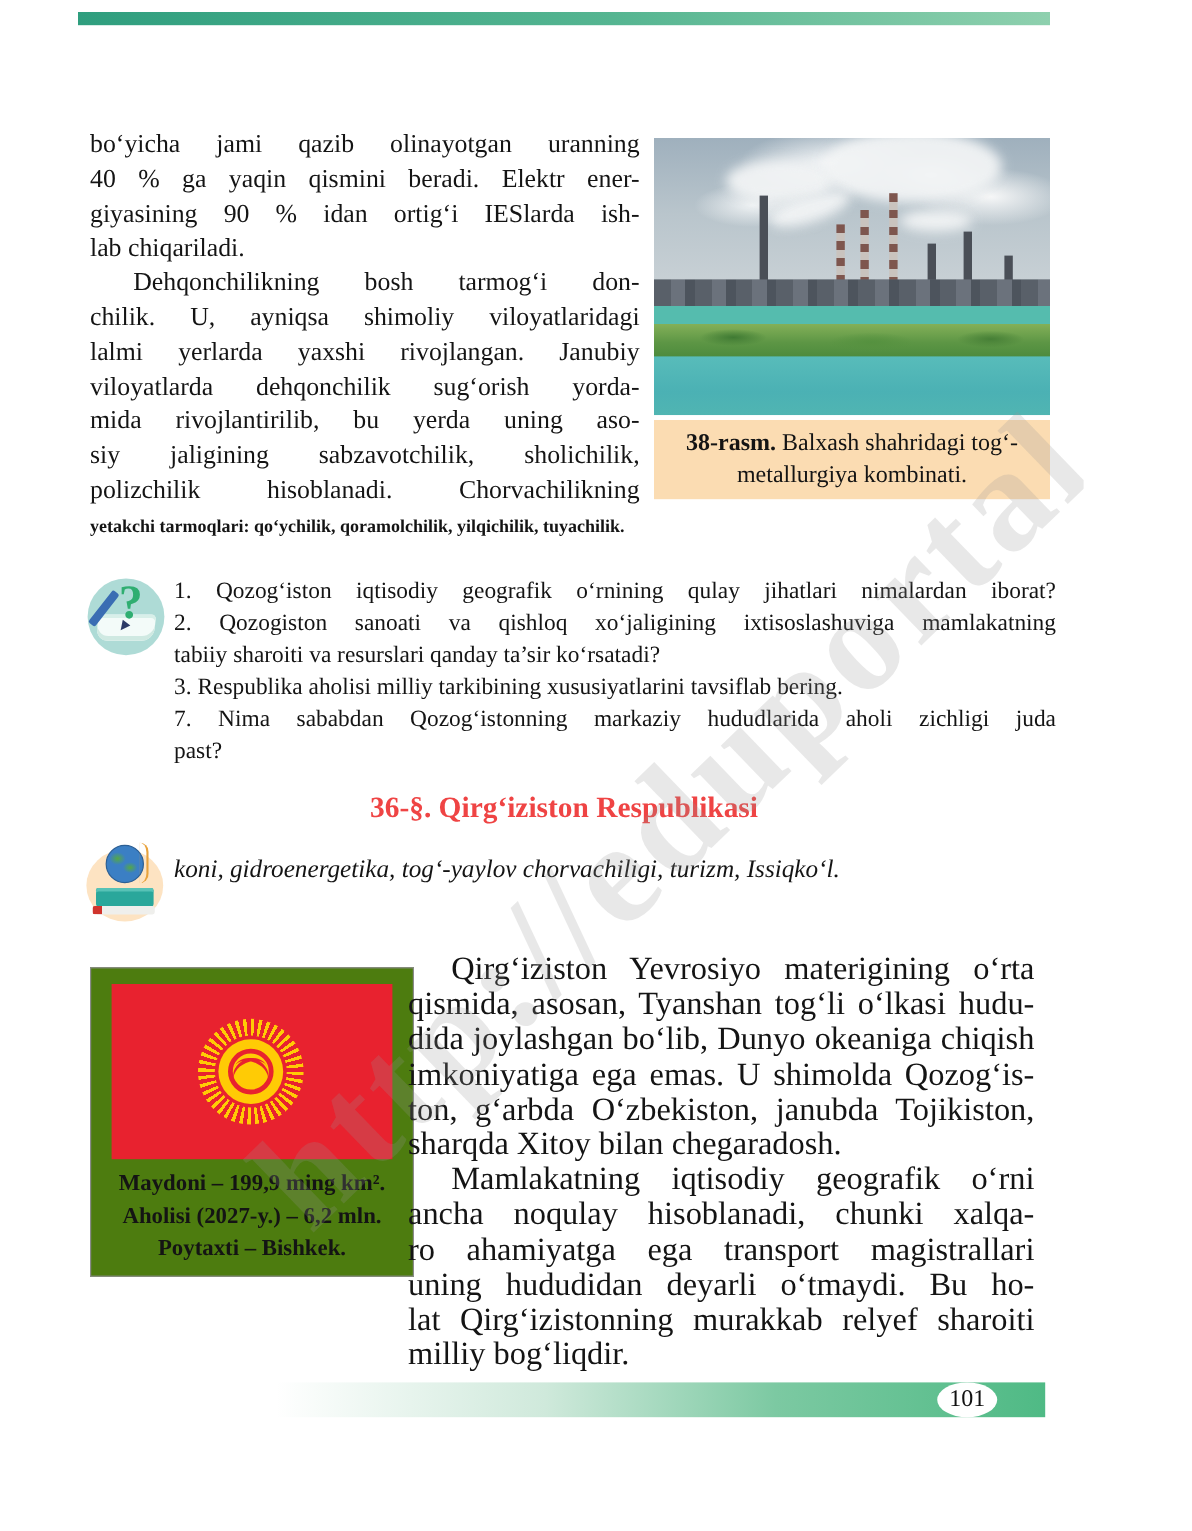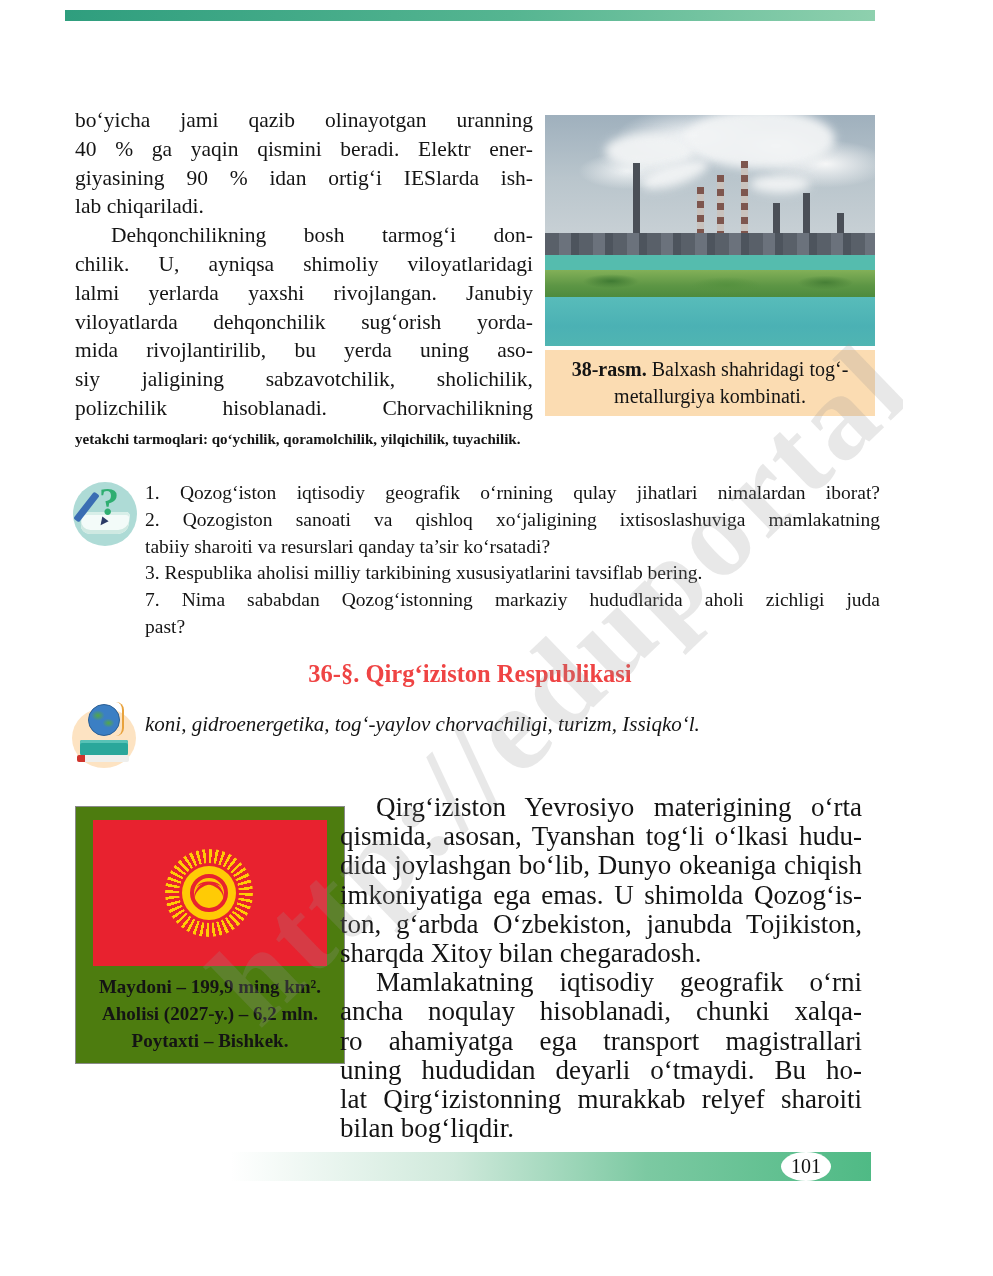--- a/index.html
+++ b/index.html
@@ -209,21 +209,21 @@
       <div class="tline">qismida, asosan, Tyanshan tog‘li o‘lkasi hudu-</div>
       <div class="tline">dida joylashgan bo‘lib, Dunyo okeaniga chiqish</div>
       <div class="tline">imkoniyatiga ega emas. U shimolda Qozog‘is-</div>
       <div class="tline">ton, g‘arbda O‘zbekiston, janubda Tojikiston,</div>
       <div class="tline last">sharqda Xitoy bilan chegaradosh.</div>
       <div class="tline ind">Mamlakatning iqtisodiy geografik o‘rni</div>
       <div class="tline">ancha noqulay hisoblanadi, chunki xalqa-</div>
       <div class="tline">ro ahamiyatga ega transport magistrallari</div>
       <div class="tline">uning hududidan deyarli o‘tmaydi. Bu ho-</div>
       <div class="tline">lat Qirg‘izistonning murakkab relyef sharoiti</div>
-      <div class="tline last">bilan bog‘liqdir.</div>
+      <div class="tline last">milliy bog‘liqdir.</div>
     </div>
 
   <div class="footbar"></div>
   <div class="pagenum">
     <span>101</span>
   </div>
 
   <div class="watermark">http://eduportal.uz</div>
 
 </div>

